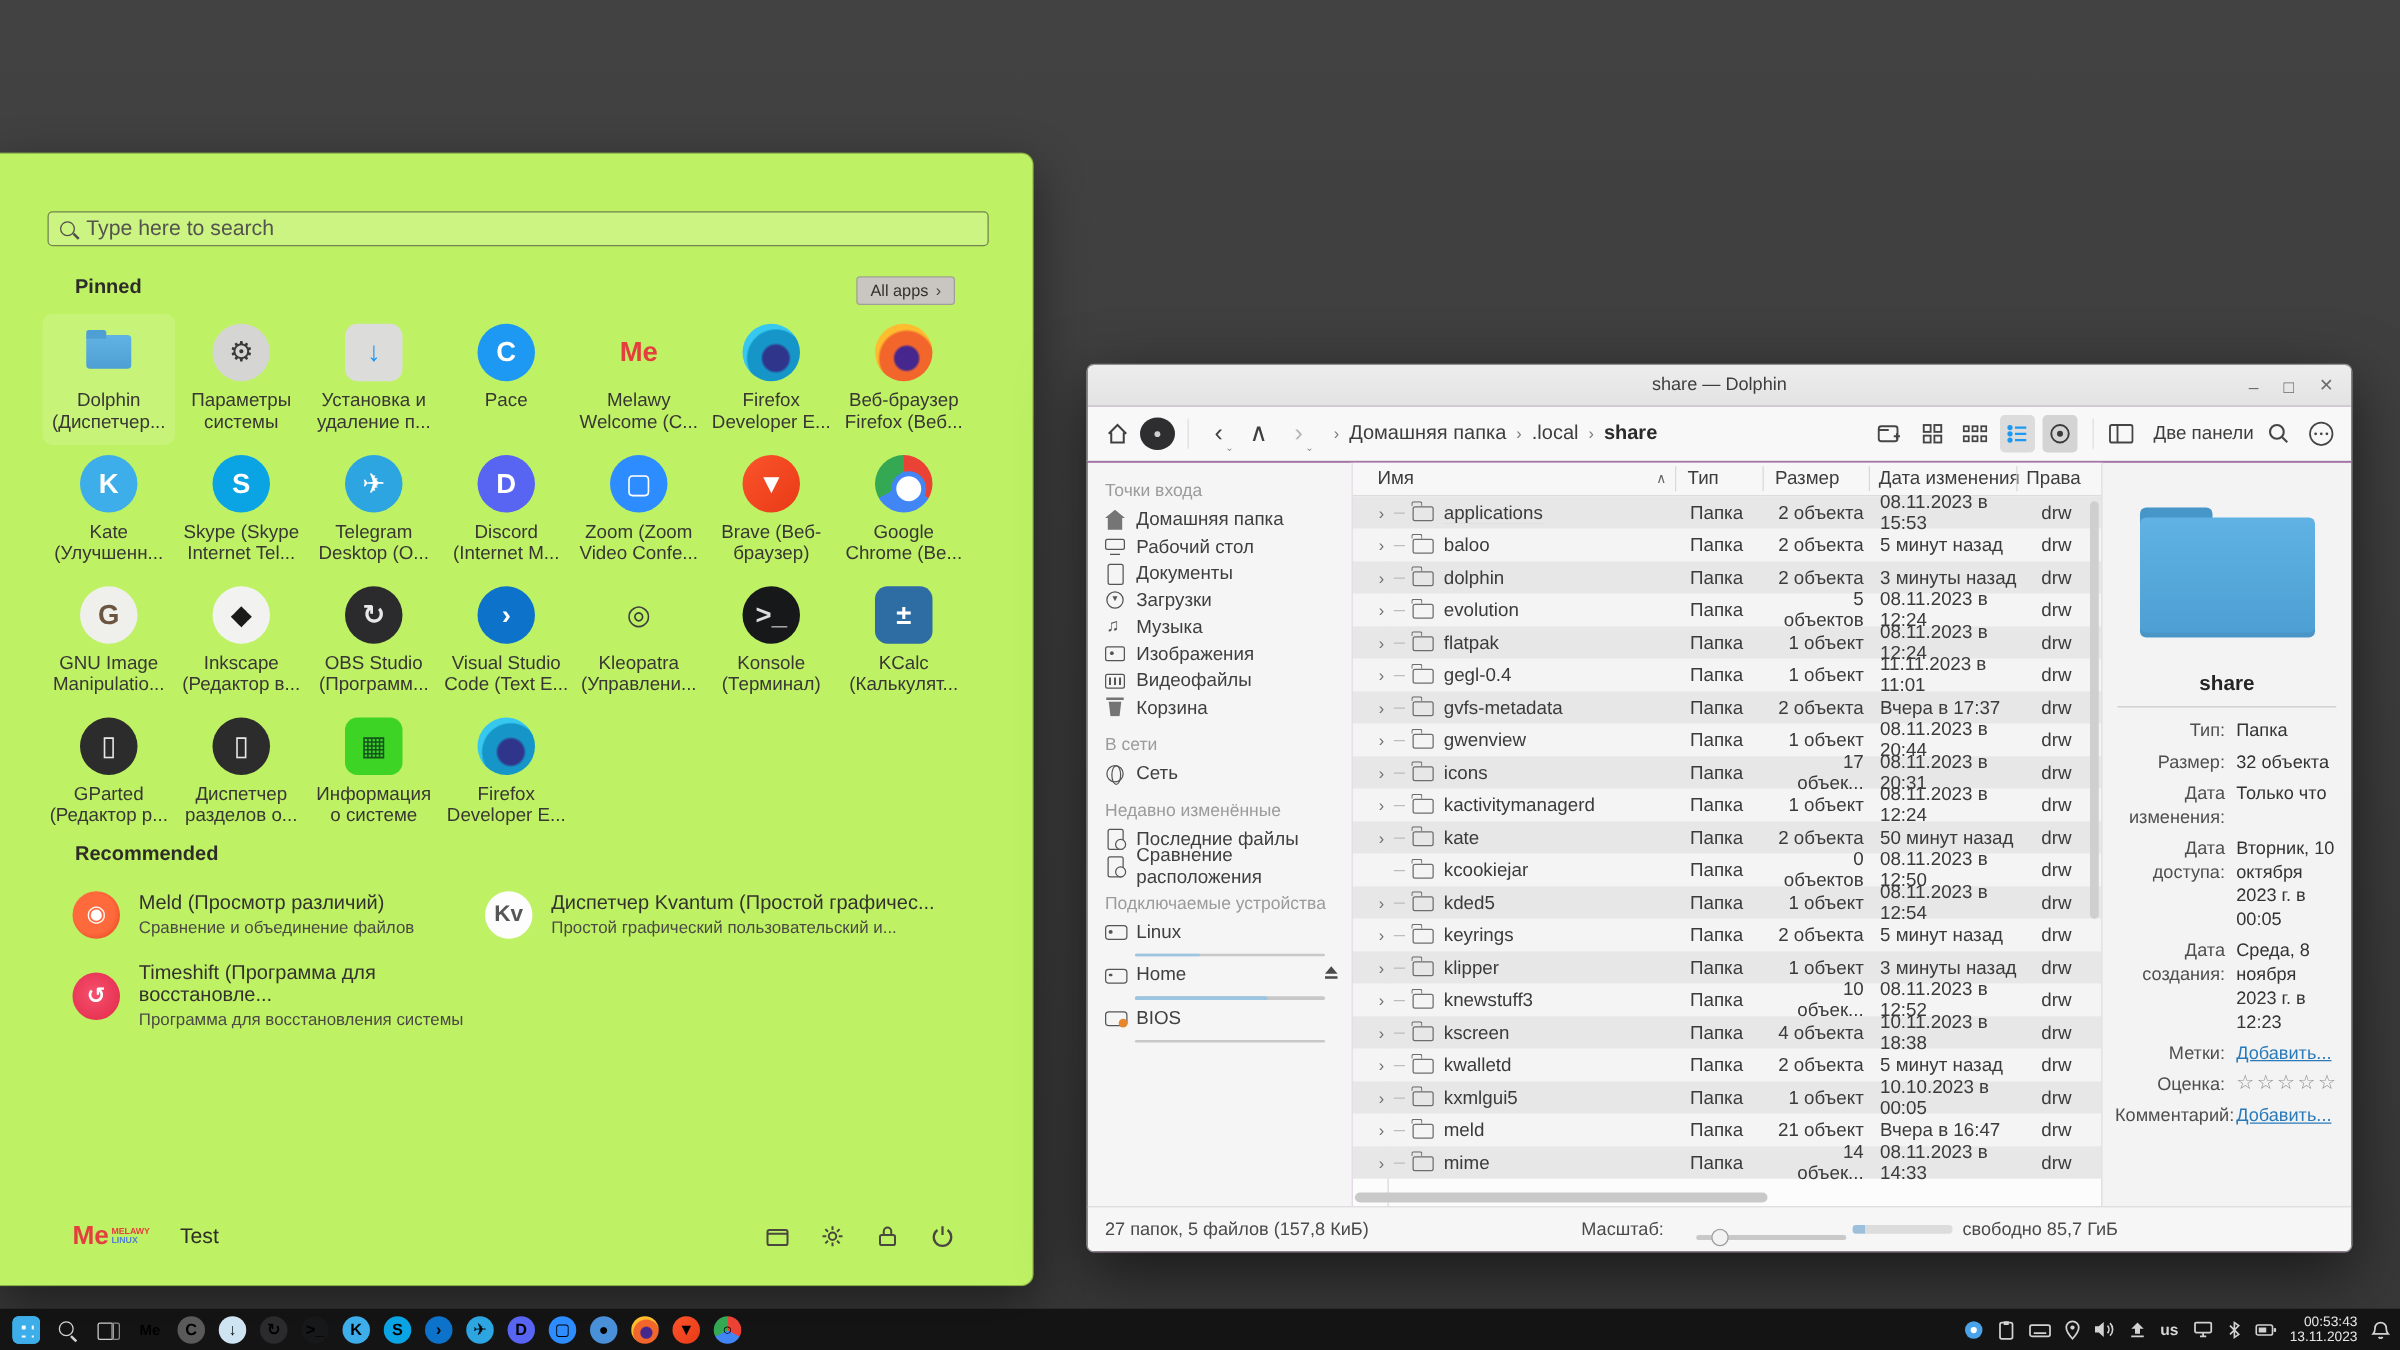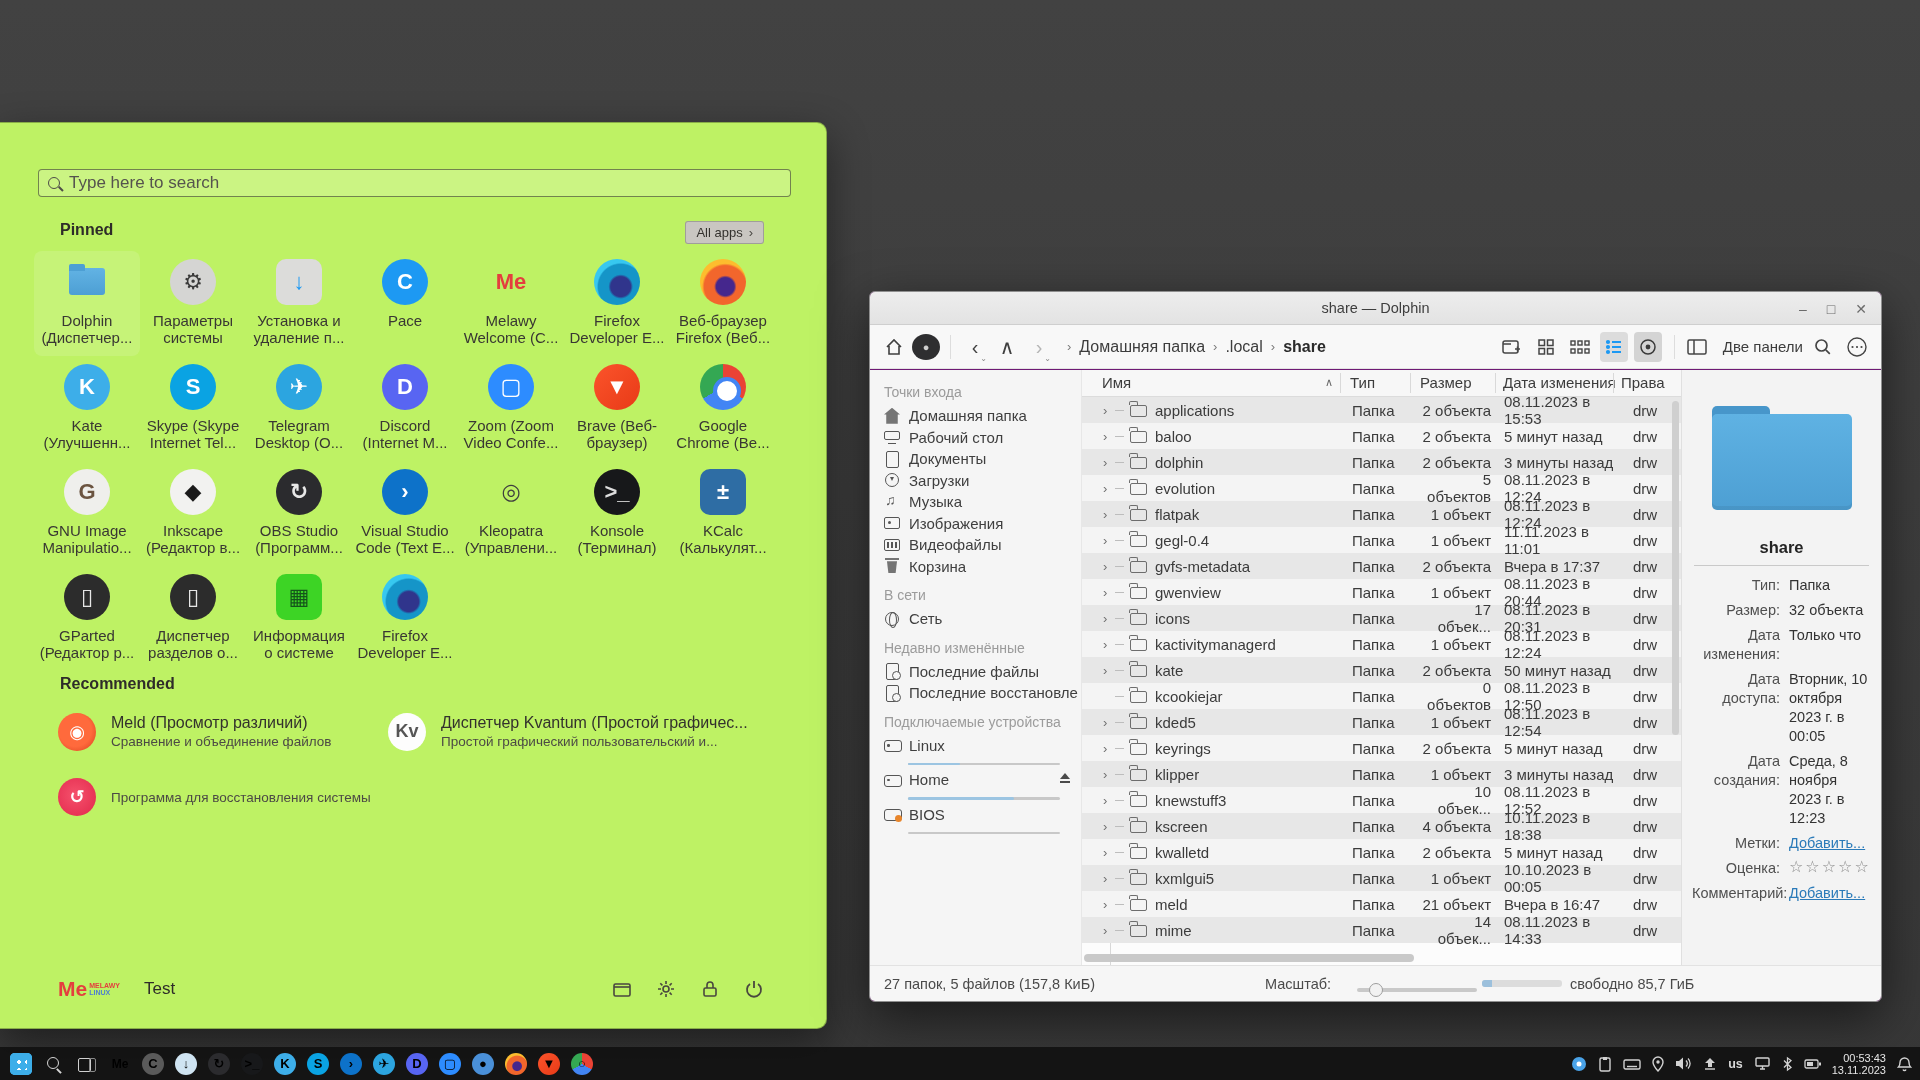--- a/index.html
+++ b/index.html
@@ -447,20 +447,21 @@
           <div class="rec-title">Диспетчер Kvantum (Простой графичес...</div>
           <div class="rec-sub">Простой графический пользовательский и...</div>
         </span>
       </div>
 
       <div class="rec-item">
         <span class="rec-icon" style="background: radial-gradient(circle at 45% 45%, rgb(245, 81, 108), rgb(226, 39, 75));">
           <span style="color: rgb(255, 255, 255);">↺</span>
         </span>
         <span>
+          <div class="rec-title">Timeshift (Программа для восстановле...</div>
           <div class="rec-sub">Программа для восстановления системы</div>
         </span>
       </div>
     </div>
 
   <div class="launcher-footer">
     <span class="logo">
       <span class="logo-me">Me</span>
       <span class="logo-stack">
         <span class="logo-top">MELAWY</span>
@@ -674,21 +675,21 @@
       <div class="side-head">Недавно изменённые</div>
       <div>
 
           <div class="side-item">
             <span class="si si-rdoc"></span>
             <span>Последние файлы</span>
           </div>
 
           <div class="side-item">
             <span class="si si-rloc"></span>
-            <span>Последние восстановле</span>
+            <span>Сравнение расположения</span>
           </div>
         </div>
       <div class="side-head">Подключаемые устройства</div>
       <div>
 
           <div class="side-item dev-item">
             <span class="si si-drive"></span>
             <span>Linux</span>
 
             <span class="cap-bar">

